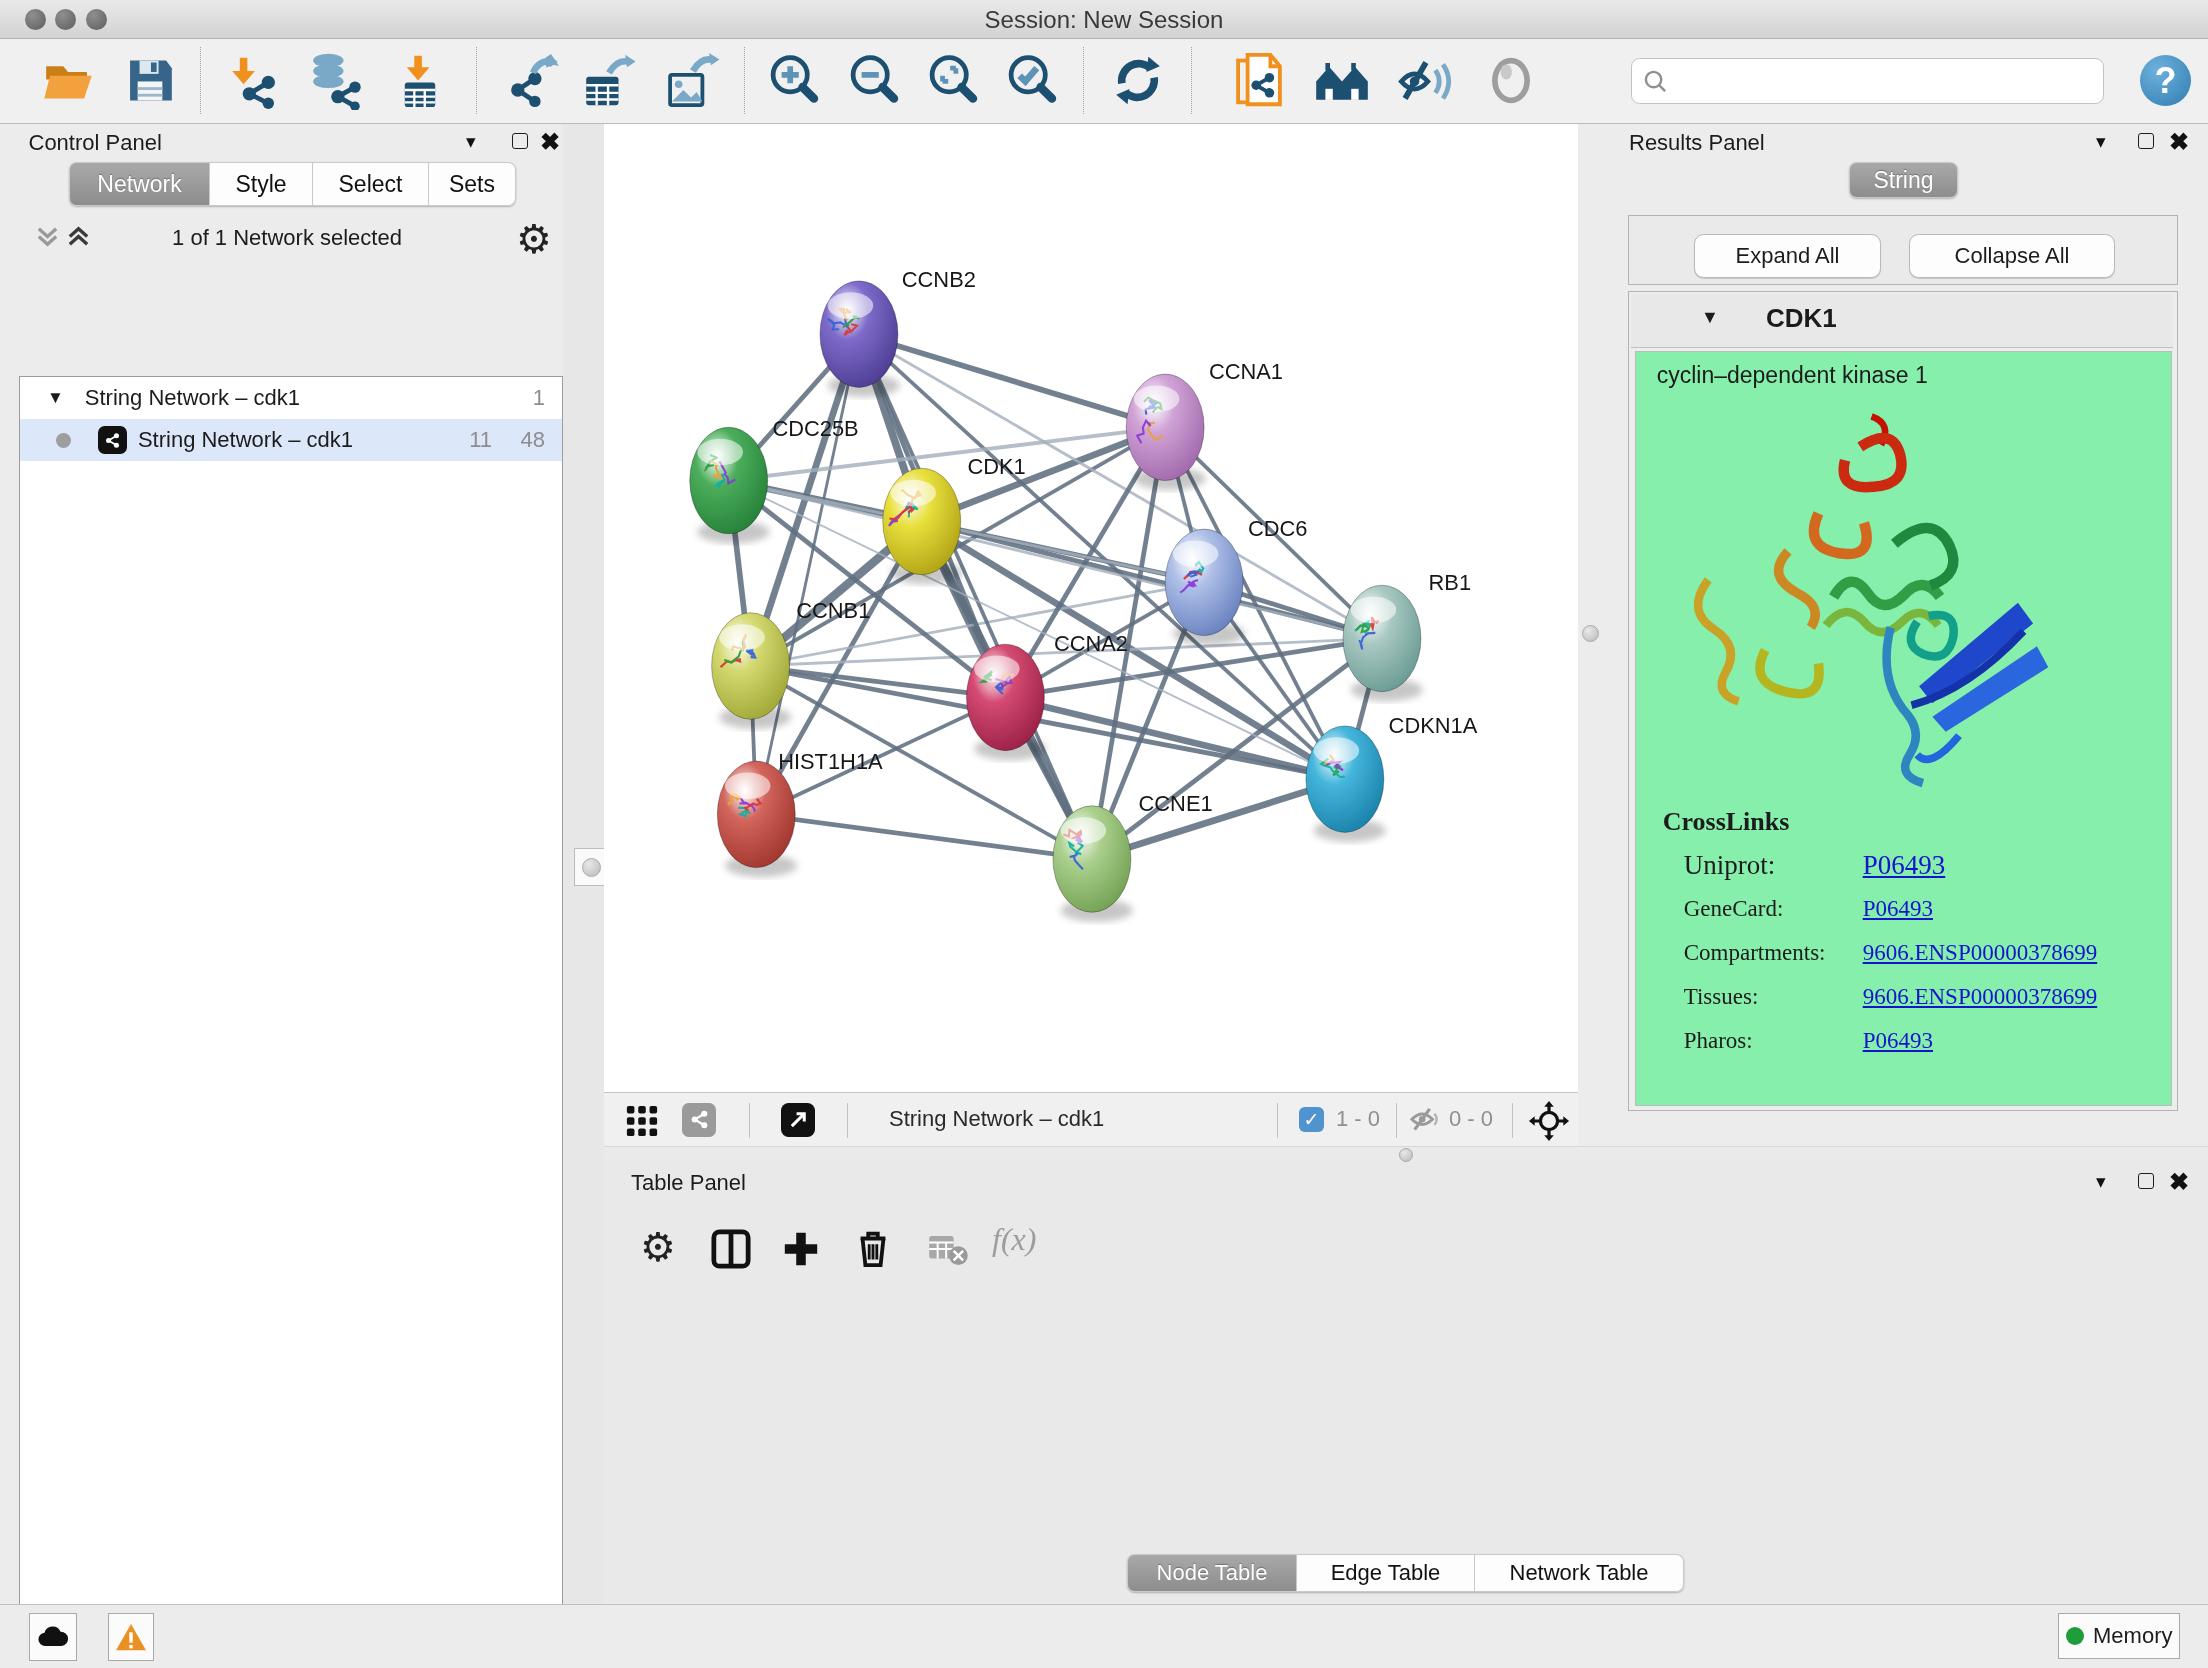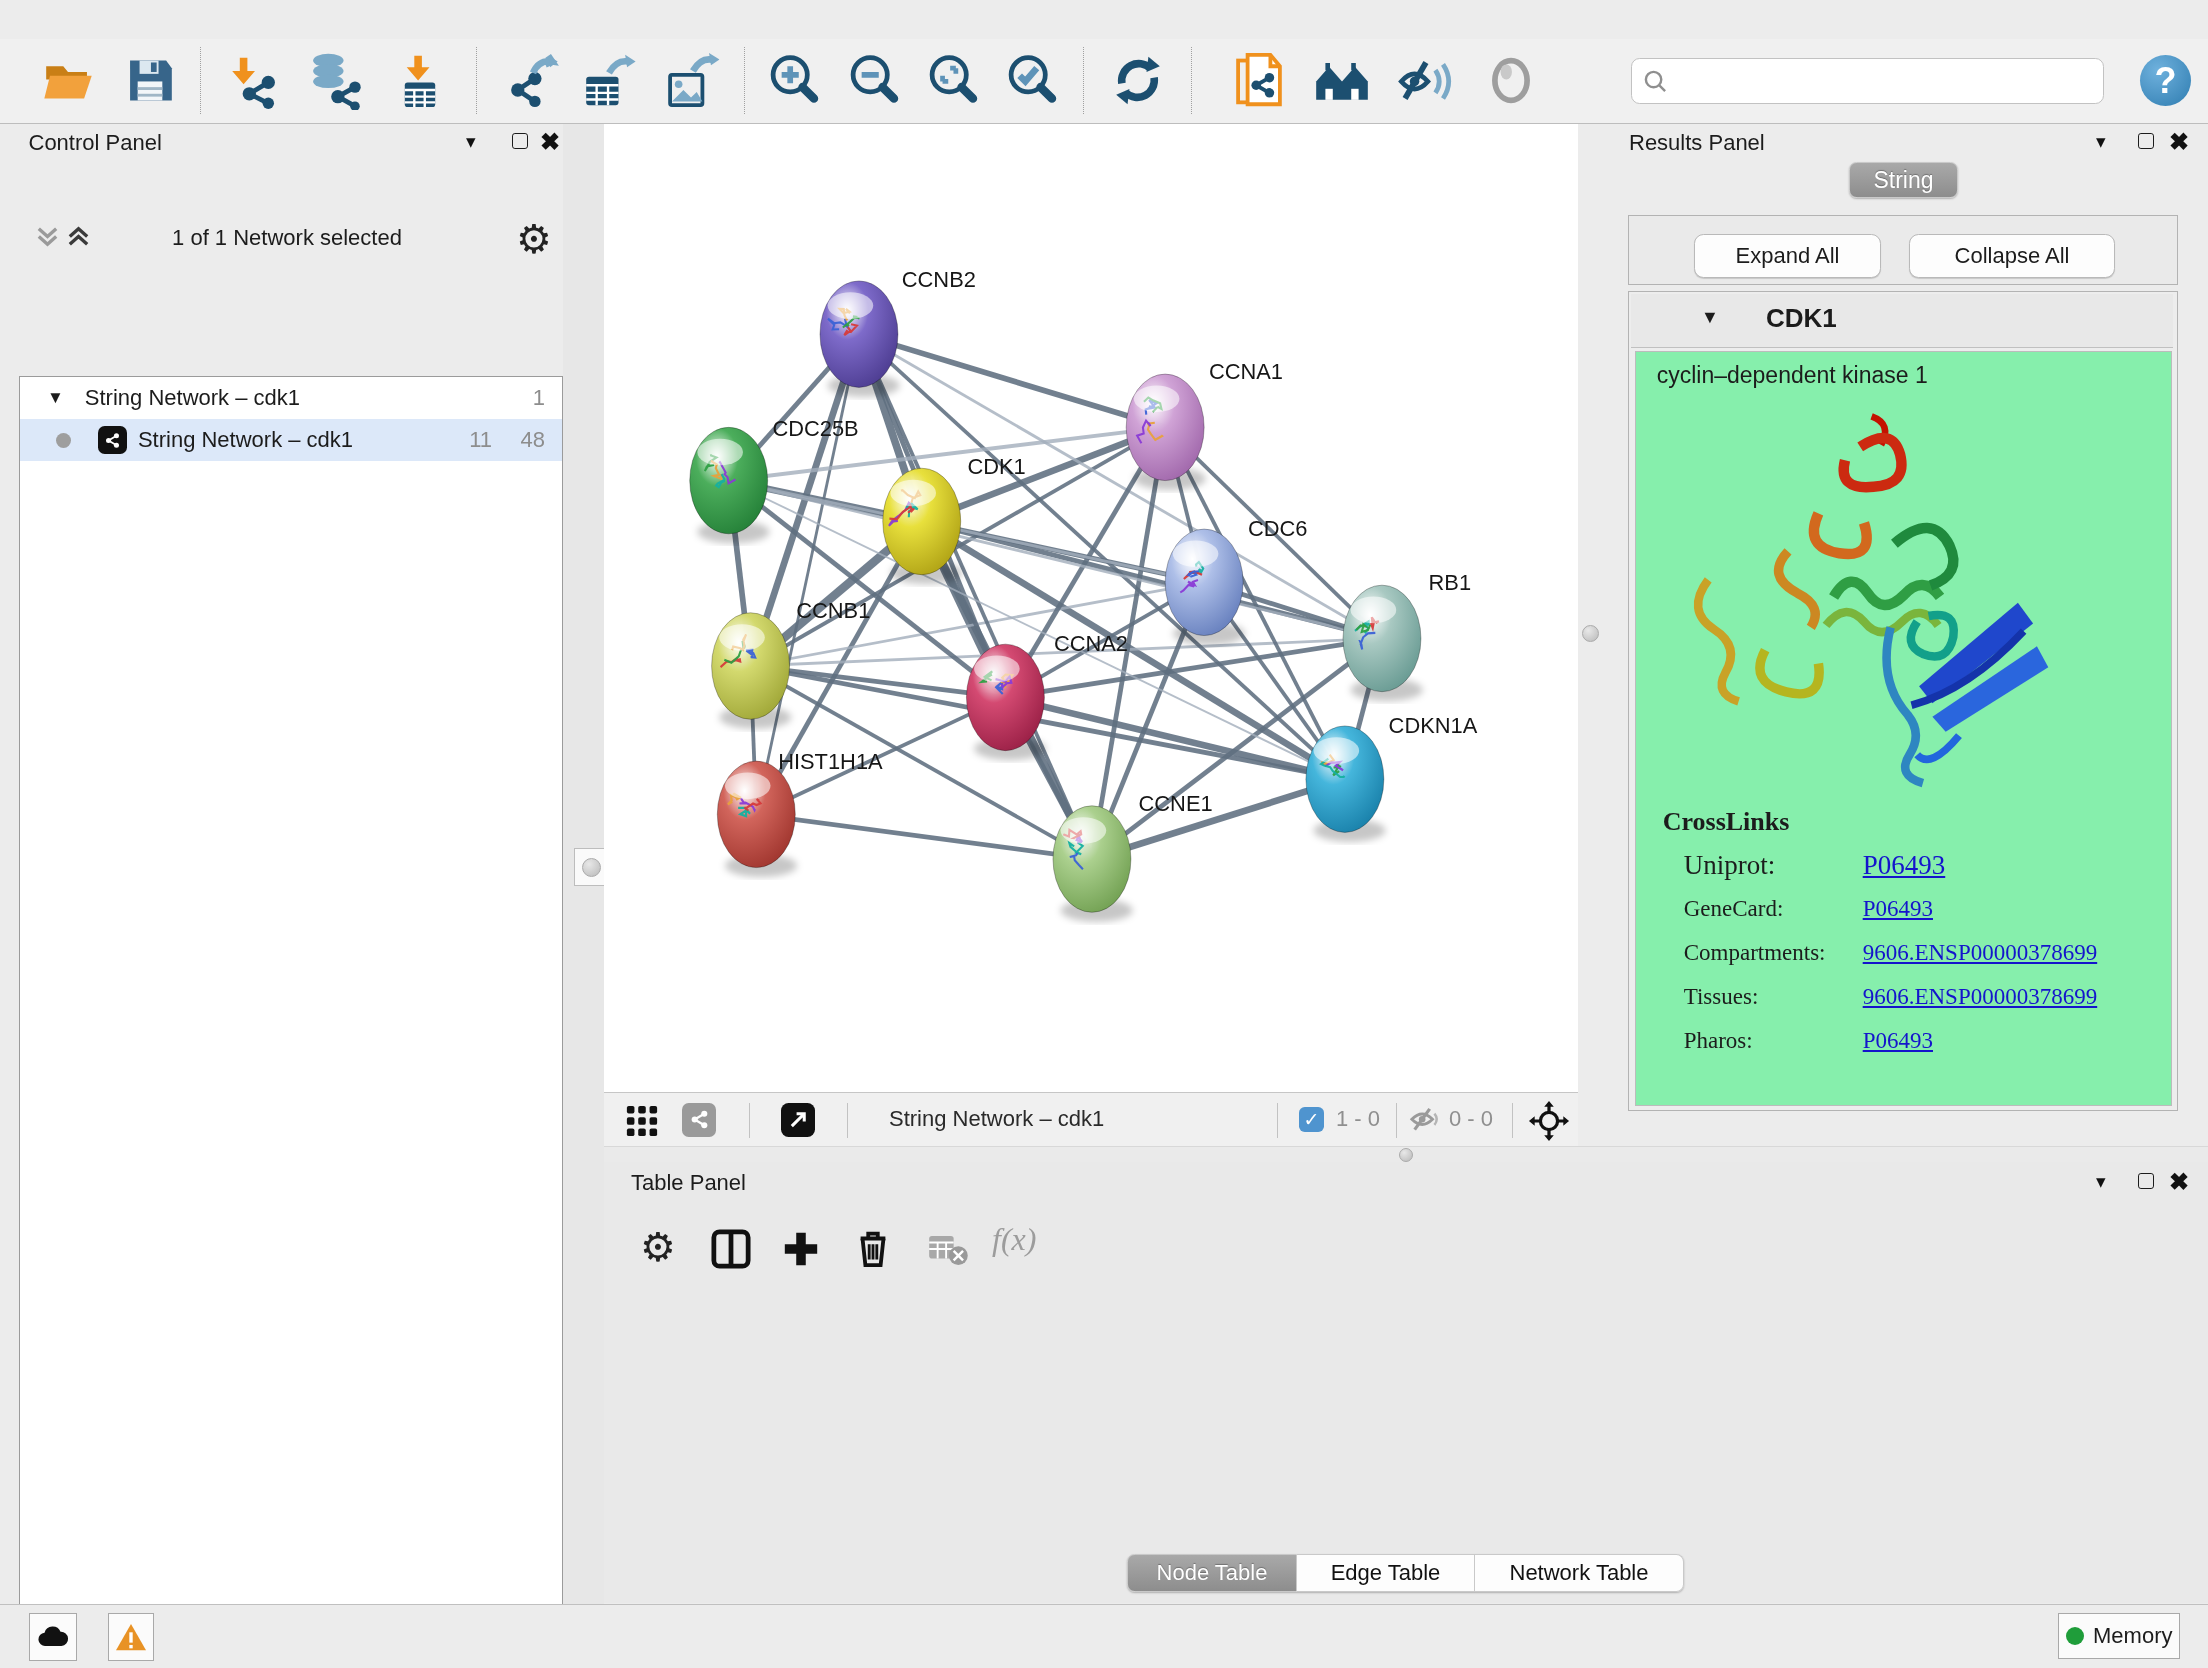--- a/index.html
+++ b/index.html
@@ -68,20 +68,26 @@
   .sbtn{position:absolute;top:7.6px;background:#fbfbfb;border:1.9px solid #a9a9a9;display:flex;align-items:center;justify-content:center;}
   .memdot{width:18px;height:18px;border-radius:50%;background:#1f9d3a;margin-right:9.5px;}
   .gear{font-size:40px;color:#222;line-height:1;}
   .graytxt{color:#9c9c9c;}
 </style>
 </head>
 <body>
 
 <div class="app">
 
+  <div class="titlebar">
+    <div class="tl" style="left:25px"></div>
+    <div class="tl" style="left:55px"></div>
+    <div class="tl" style="left:86px"></div>
+    <div class="wtitle">Session: New Session</div>
+  </div>
 
   <div class="toolbar">
     <div class="tbtn" style="left:68px">
       <svg width="55" height="55" viewBox="0 0 58 58">
         <path d="M6 14 h18 l5 6 h20 v8 H6z" fill="#c97f16"></path>
         <path d="M10 24 h44 l-8 24 H4z" fill="#f2a13c"></path>
       </svg>
     </div>
     <div class="tbtn" style="left:150px">
       <svg width="55" height="55" viewBox="0 0 58 58">
@@ -252,20 +258,26 @@
         <span>?</span>
       </div>
   </div>
 
   <div class="abs" style="left:0;top:124px;width:604px;height:1480px;">
     <div class="abs pnl-title" style="left:28.5px;top:5.7px;">Control Panel</div>
     <div class="abs icon-collapse" style="left:466px;top:7.6px;">▾</div>
     <div class="abs" style="left:512px;top:8.6px;"><span class="icon-float"></span></div>
     <div class="abs icon-close" style="left:540px;top:5.7px;">✖</div>
 
+    <div class="tabgrp" style="left:69px;top:38px;height:44px;">
+      <div class="tab sel" style="width:139px">Network</div>
+      <div class="tab" style="width:102px">Style</div>
+      <div class="tab" style="width:115px">Select</div>
+      <div class="tab" style="width:86px">Sets</div>
+    </div>
 
     <div class="abs" style="left:34px;top:99px;">
       <svg width="27" height="27" viewBox="0 0 28 28">
           <path d="M5 6 l9 8 9-8 M5 14 l9 8 9-8" fill="none" stroke="#9a9a9a" stroke-width="3.5"></path>
         </svg>
     </div>
     <div class="abs" style="left:65px;top:99px;">
       <svg width="27" height="27" viewBox="0 0 28 28">
           <path d="M5 22 l9-8 9 8 M5 14 l9-8 9 8" fill="none" stroke="#3a3a3a" stroke-width="3.5"></path>
         </svg>

